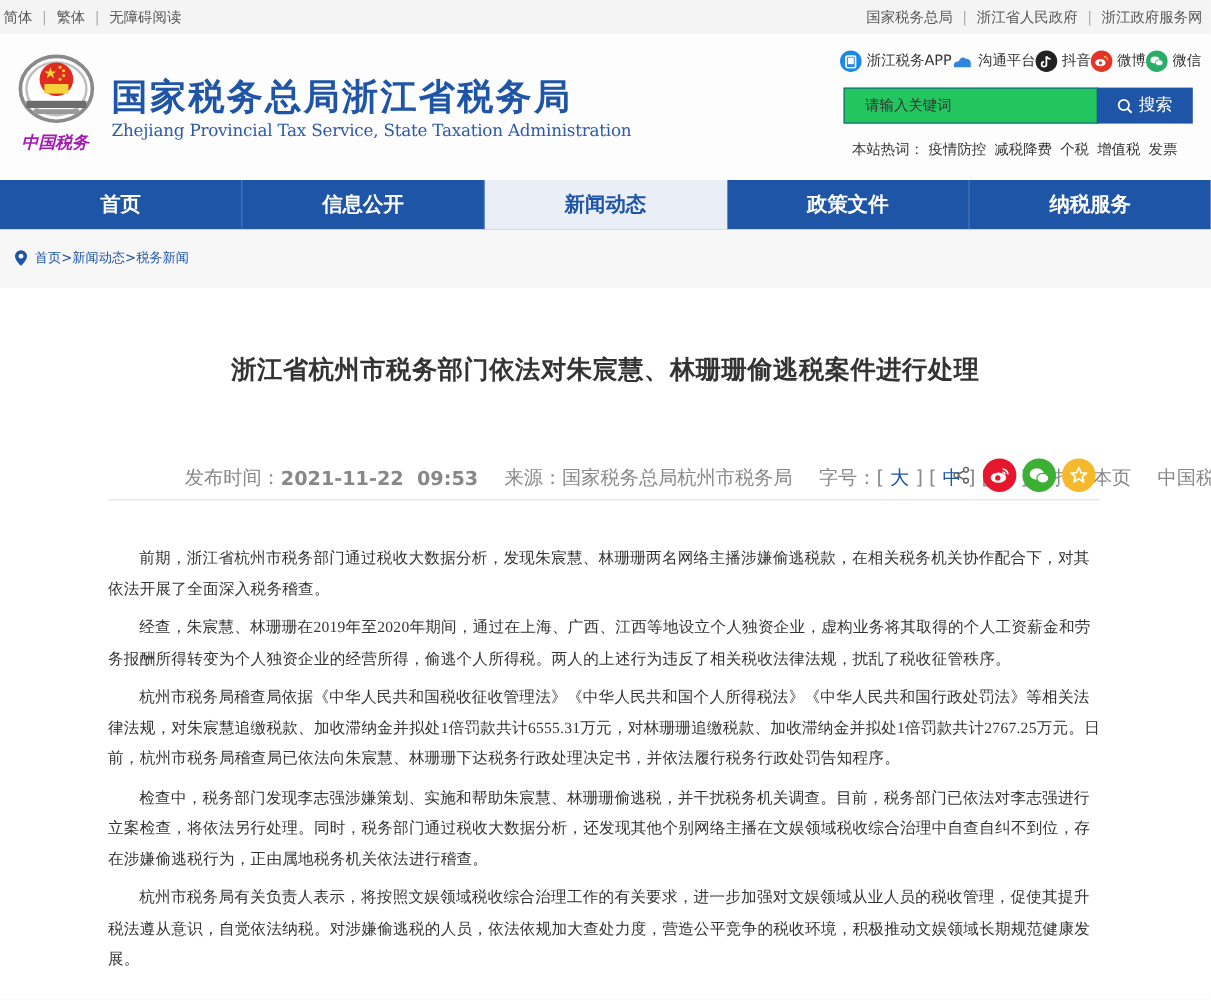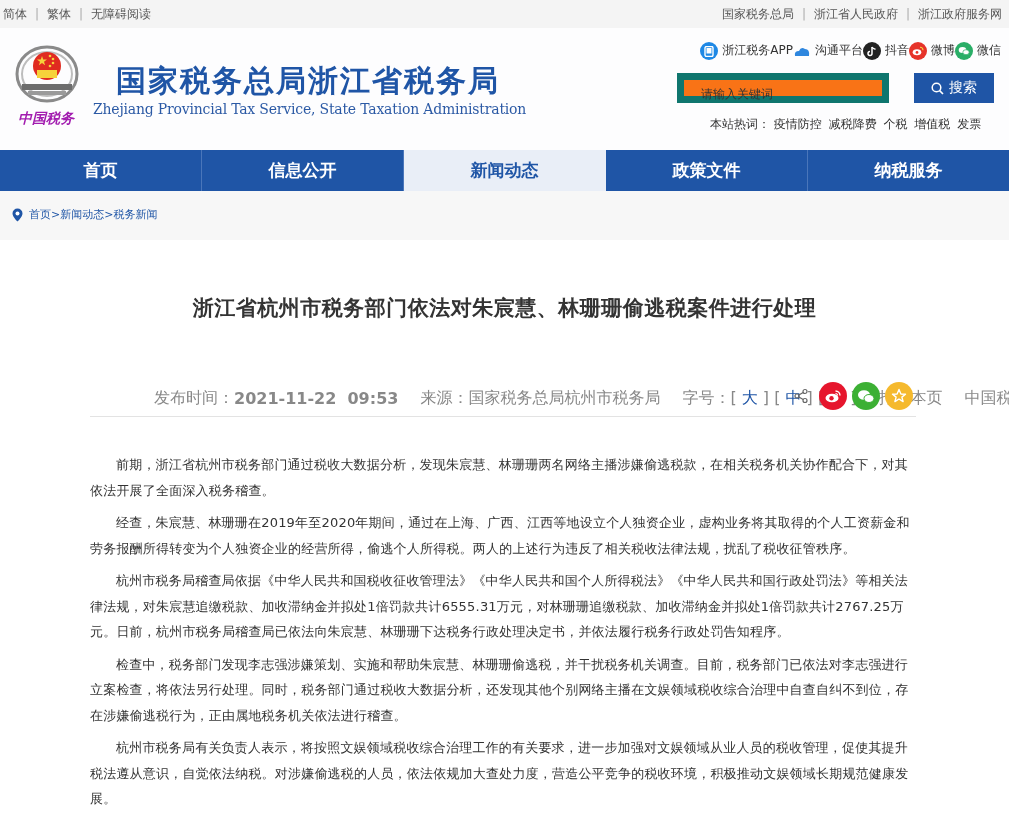--- a/index.html
+++ b/index.html
@@ -10,28 +10,28 @@
   .topbar { position: absolute; left: 0; top: 0; width: 1009px; height: 28px; background: #f4f4f4; font-size: 12px; color: #555; }
   .topbar .left { position: absolute; left: 3px; top: 6px; }
   .topbar .right { position: absolute; right: 7px; top: 6px; }
   .topbar a { color: #555; text-decoration: none; }
   .topbar .sep { color: #aaa; margin: 0 8px; }
 
   
   .header { position: absolute; left: 0; top: 28px; width: 1009px; height: 122px; background: #fdfdfe; }
   .emblem { position: absolute; left: 14px; top: 16px; width: 66px; height: 62px; }
   .china-tax { position: absolute; left: 18px; top: 82px; font-family: "DejaVu Serif", serif; font-size: 14px; font-weight: bold; color: #a21caf; letter-spacing: 0; font-style: italic; }
-  .site-title { position: absolute; left: 93px; top: 33px; font-size: 30px; font-weight: bold; color: #1f55a6; letter-spacing: 2px; white-space: nowrap; margin-left: 23px; }
+  .site-title { position: absolute; left: 93px; top: 33px; font-size: 30px; font-weight: bold; color: #1f55a6; letter-spacing: 2px; white-space: nowrap; }
   .site-subtitle { position: absolute; left: 93px; top: 73px; font-family: "DejaVu Serif", serif; font-size: 14px; color: #2c5aa5; white-space: nowrap; letter-spacing: -0.2px; }
 
   .social { position: absolute; right: 8px; top: 14px; display: flex; align-items: center; font-size: 12px; color: #333; }
   .social .item { display: flex; align-items: flex-start; margin-left: 0; cursor: pointer; }
   .social .ico { width: 18px; height: 18px; border-radius: 50%; display: inline-flex; align-items: center; justify-content: center; margin-right: 4px; color: #fff; font-size: 10px; font-weight: bold; }
 
-  .search-box { position: absolute; left: 677px; top: 45px; width: 212px; height: 30px; border: 7px solid #0f766e; background: #f97316; font-size: 12px; color: #333; padding: 0 0 0 17px; line-height: 28px; }
+  .search-box { position: absolute; left: 703px; top: 45px; width: 212px; height: 30px; border: 1px solid #0f766e; background: #22c55e; font-size: 12px; color: #333; padding: 0 0 0 17px; line-height: 28px; }
   .search-btn { position: absolute; left: 914px; top: 45px; width: 80px; height: 30px; background: #1f55a6; color: #fff; font-size: 14px; display: flex; align-items: center; justify-content: center; cursor: pointer; }
   .search-btn svg { margin-right: 5px; }
   .hotwords { position: absolute; left: 710px; top: 88px; font-size: 12px; color: #333; white-space: nowrap; }
   .hotwords span.hw { margin-right: 3px; cursor: pointer; }
 
   
   .nav { position: absolute; left: 0; top: 150px; width: 1009px; height: 41px; background: #1f55a6; display: flex; }
   .nav .tab { flex: 1; height: 41px; display: flex; align-items: center; justify-content: center; color: #fff; font-size: 17px; font-weight: bold; border-right: 1px solid #4a76ba; cursor: pointer; }
   .nav .tab:last-child { border-right: none; }
   .nav .tab.active { background: #e9eef7; color: #1f55a6; border-right: 1px solid #e9eef7; }
@@ -46,21 +46,21 @@
   .art-title { position: absolute; left: 0; width: 1009px; top: 54px; text-align: center; font-size: 21px; font-weight: bold; color: #333; letter-spacing: 0.5px; }
   .meta { position: absolute; left: 128px; top: 148px; font-size: 16px; color: #888; white-space: nowrap; display: flex; align-items: center; margin-left: 26px; }
   .meta .gap { display: inline-block; width: 22px; }
   .meta .size a { color: #1f55a6; cursor: pointer; }
   .meta .link { cursor: pointer; }
   .share { position: absolute; left: 793px; top: 142px; display: flex; align-items: center; }
   .share .sbtn { width: 28px; height: 28px; border-radius: 50%; margin-left: 5px; display: flex; align-items: center; justify-content: center; cursor: pointer; }
   .meta-line { position: absolute; left: 90px; top: 176px; width: 826px; height: 1px; background: #e3e3e3; }
 
   .content { position: absolute; left: 90px; top: 212px; width: 830px; font-size: 13px; line-height: 25.5px; color: #333; }
-  .content p { text-indent: 26px; margin-bottom: 7px; letter-spacing: 0.2px; }
+  .content p { text-indent: 26px; margin-bottom: 7px; letter-spacing: 0.2px; font-family: Liberation Serif, serif; }
 </style>
 </head>
 <body>
 
 <div class="topbar">
   <div class="left">
     <a>简体</a><span class="sep">|</span><a>繁体</a><span class="sep">|</span><a>无障碍阅读</a>
   </div>
   <div class="right">
     <a>国家税务总局</a><span class="sep">|</span><a>浙江省人民政府</a><span class="sep">|</span><a>浙江政府服务网</a>

